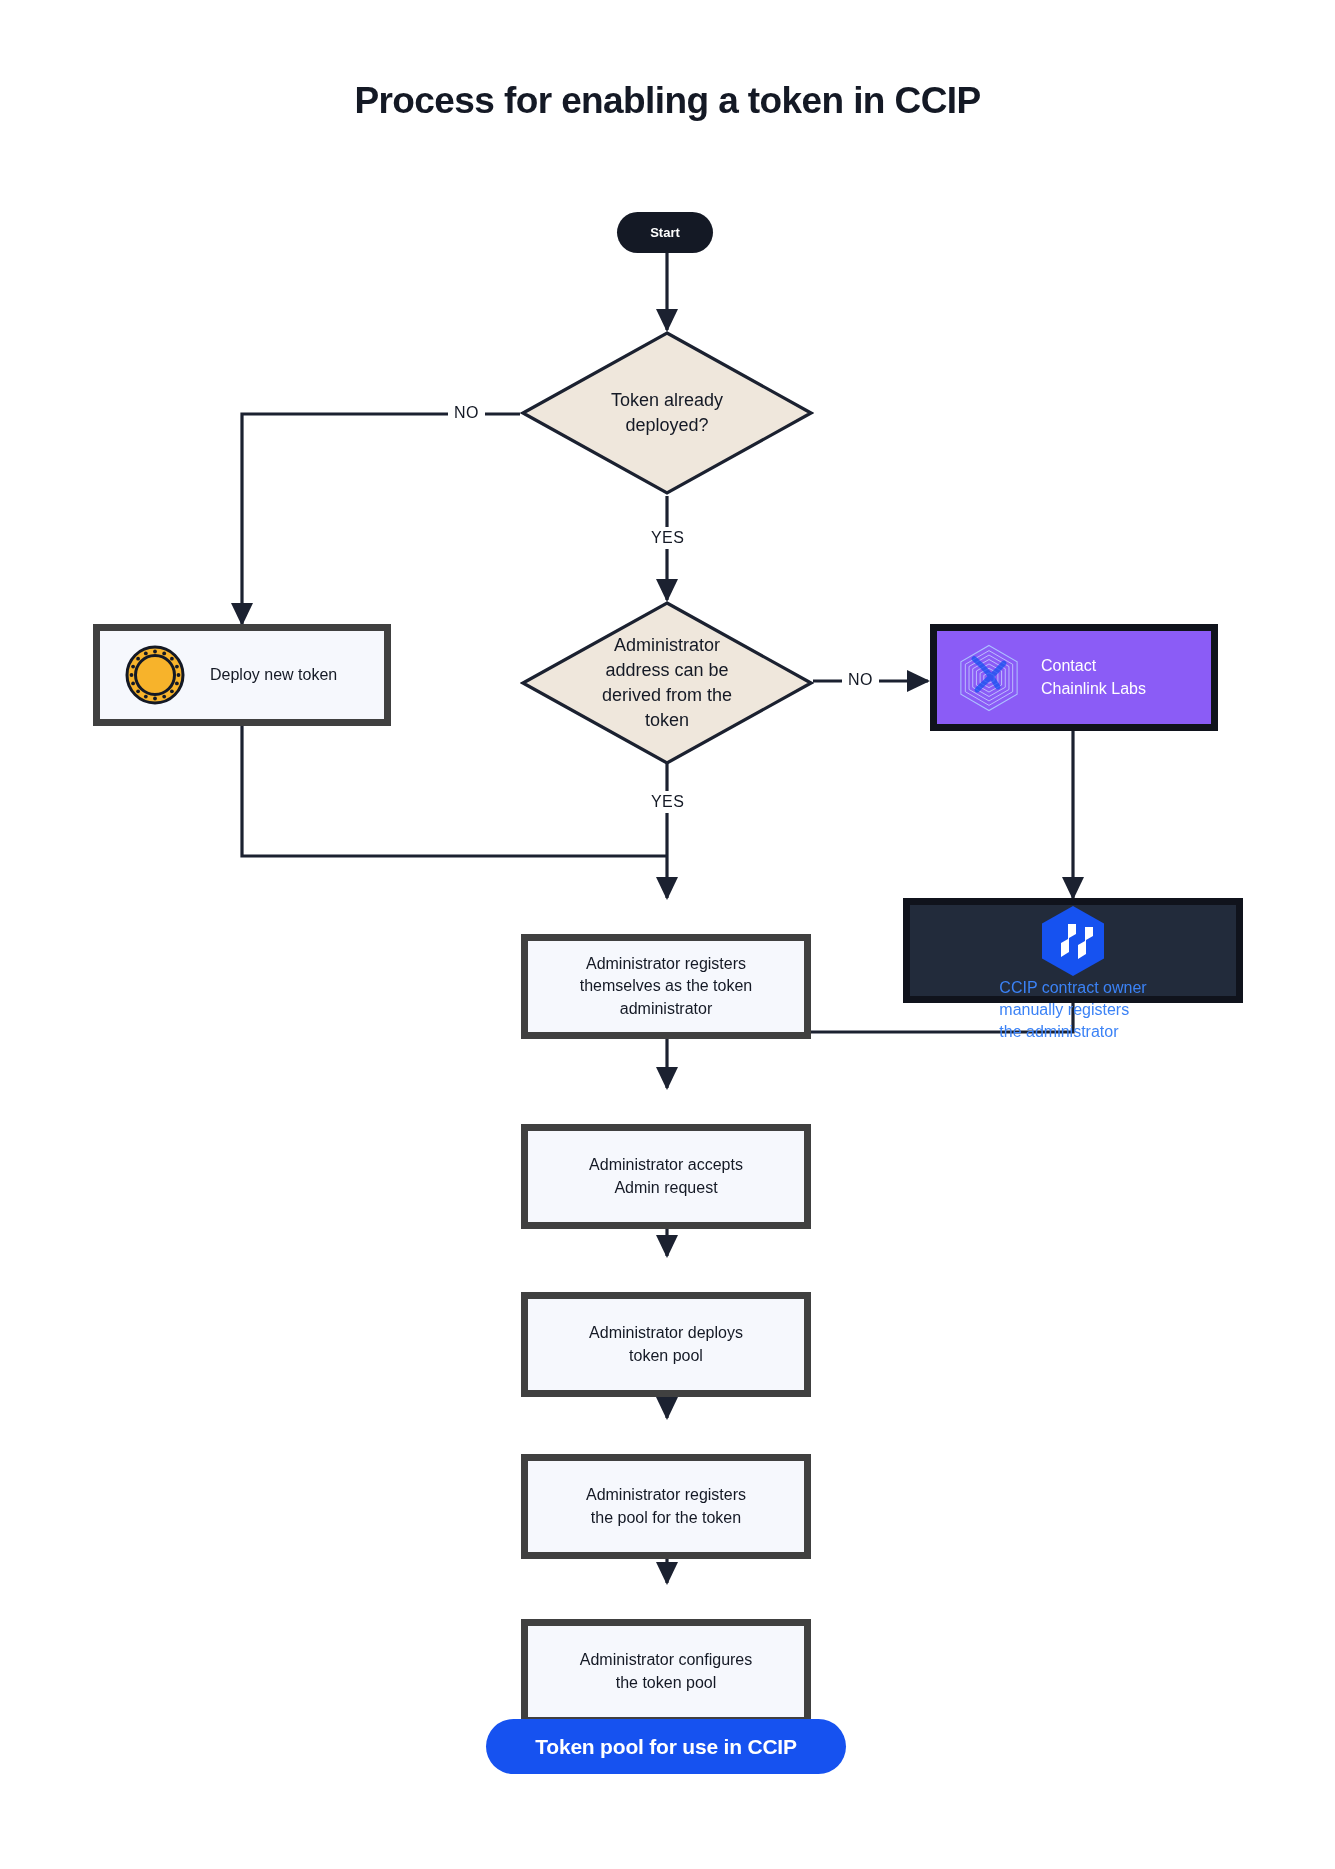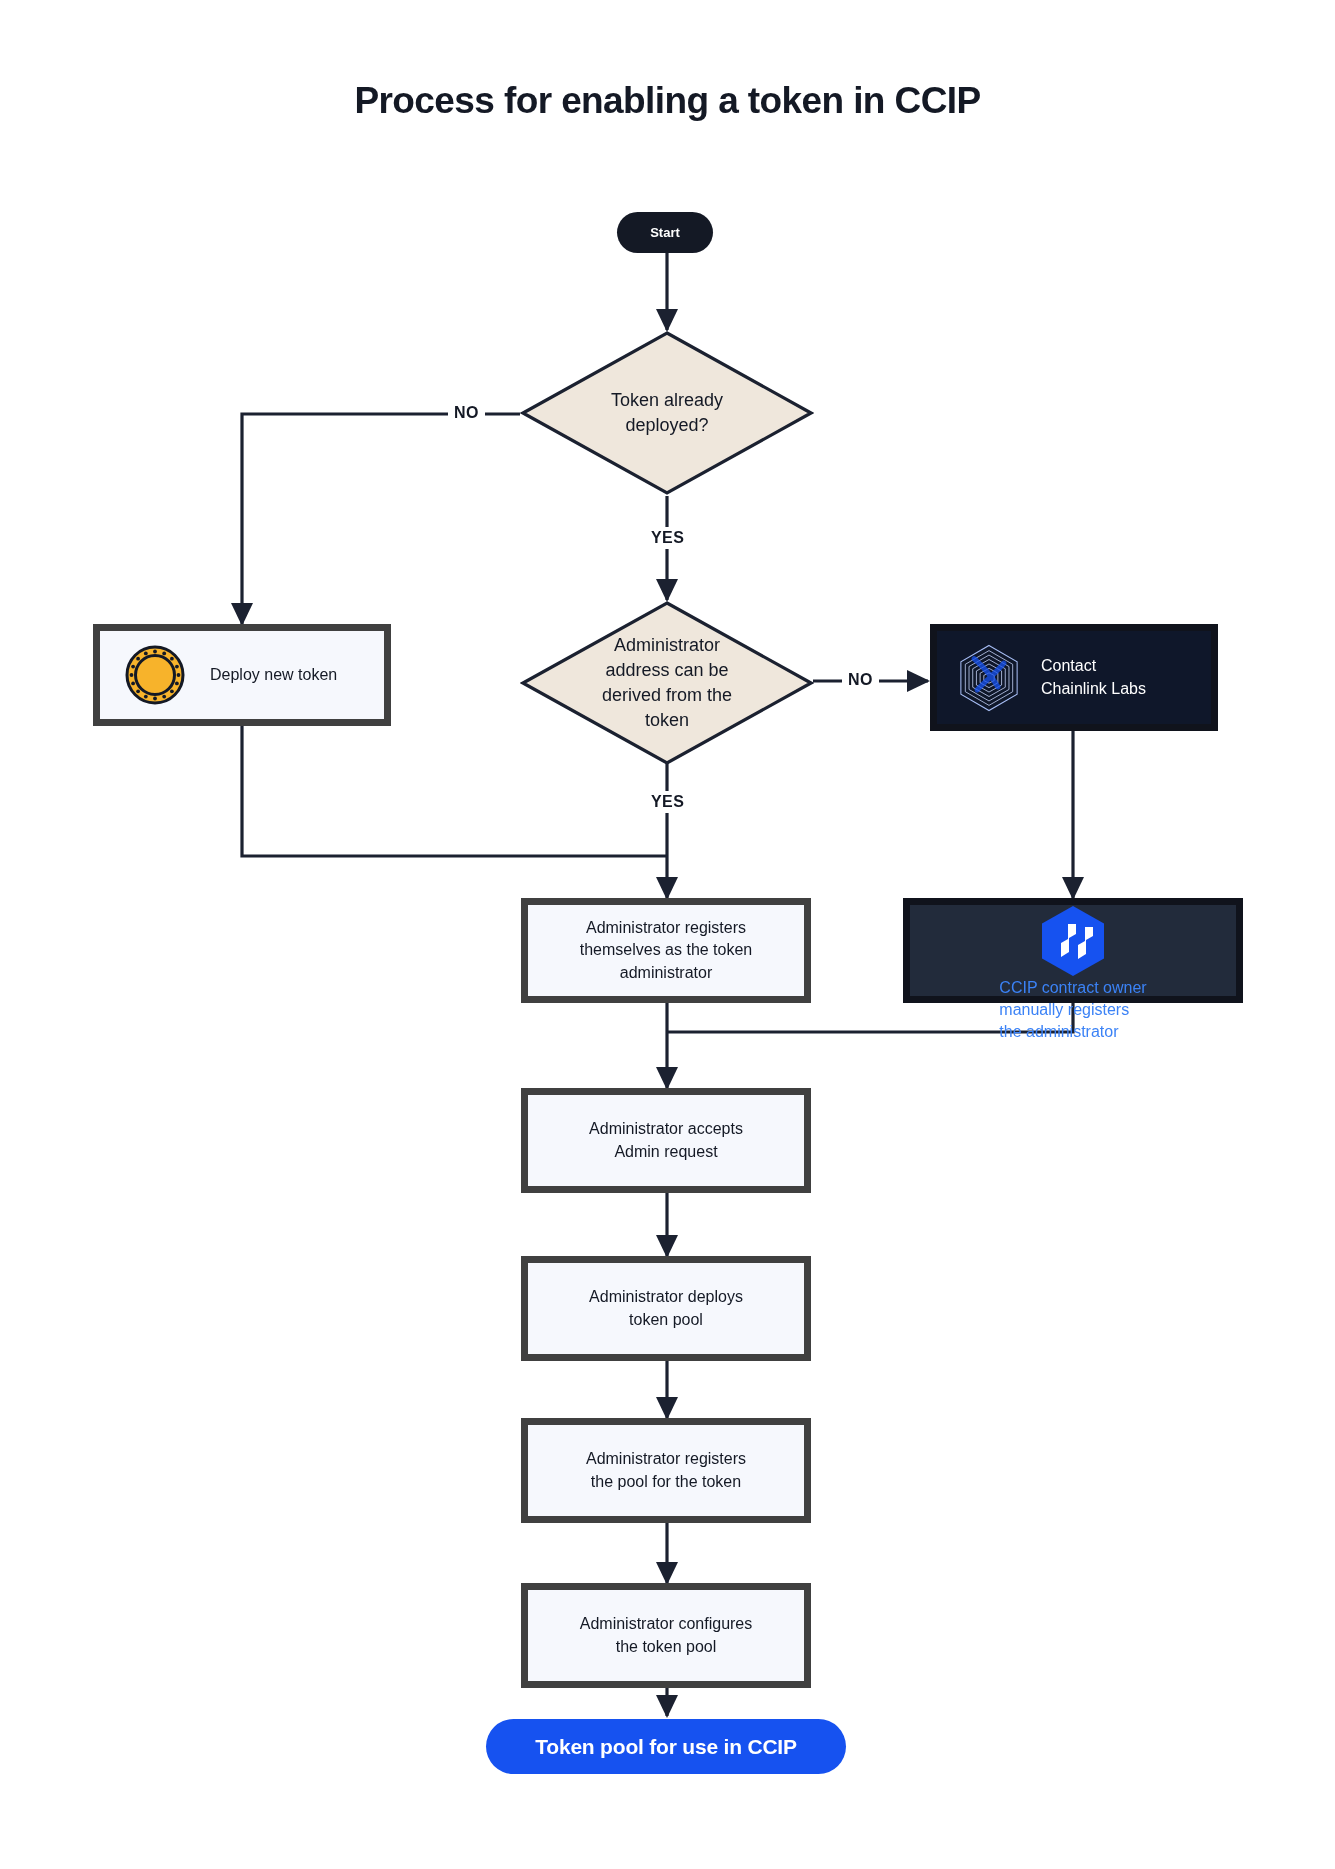--- a/index.html
+++ b/index.html
@@ -85,30 +85,31 @@
     justify-content: center;
     text-align: center;
     font-size: 16px;
     line-height: 1.38;
     color: #141925;
     padding: 0 14px;
   }
   .box-main {
     left: 521px;
     width: 290px;
+    margin-top: 36px;
   }
   .box-icon {
     display: flex;
     align-items: center;
     justify-content: flex-start;
     text-align: left;
     padding: 0;
   }
   .box-blue {
-    background: #0f172a;
+    background: #8b5cf6;
     color: #ffffff;
     border-color: #10131c;
   }
   .box-dark {
     background: #222B3B;
     color: #3b82f6;
     border-color: #10131c;
     flex-direction: column;
   }
   .box-text {
@@ -143,21 +144,21 @@
     line-height: 1.38;
     color: #141925;
     padding: 0 52px;
     box-sizing: border-box;
   }
 
   
   .edge-label {
     position: absolute;
     font-size: 16px;
-    font-weight: bold;
+    font-weight: normal;
     letter-spacing: 0.4px;
     color: #141925;
     background: #ffffff;
     padding: 2px 6px;
     white-space: nowrap;
   }
 </style>
 </head>
 <body>
 

